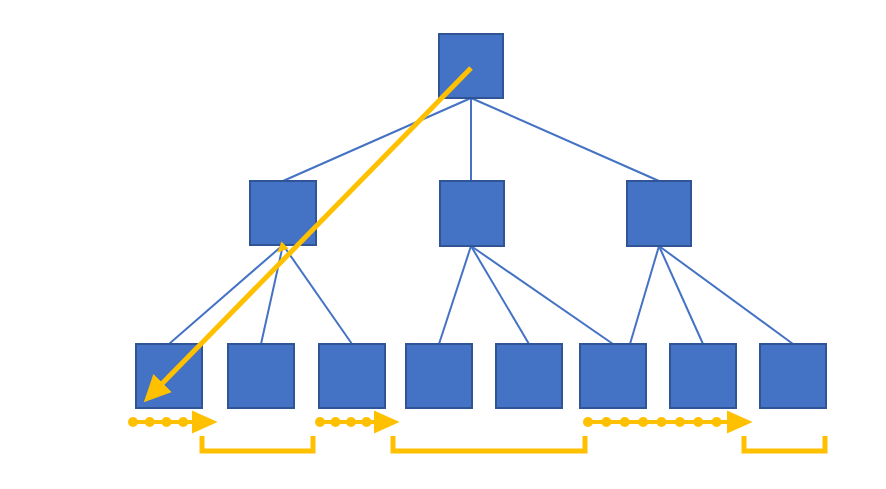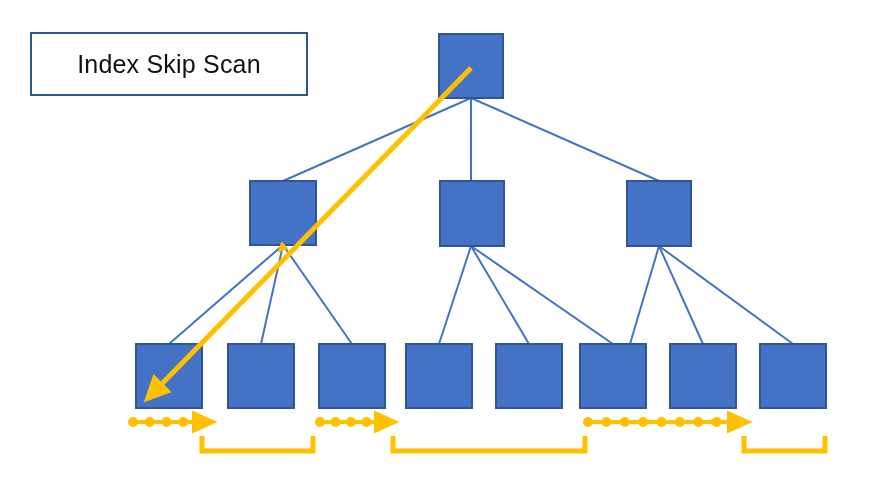--- a/index.html
+++ b/index.html
@@ -122,17 +122,14 @@
         <circle cx="735" cy="422" r="5" fill="#FFC000"></circle>
       </g>
 
     <g id="brackets-group">
         <path d="M202,436 L202,451 L313,451 L313,436" fill="none" stroke="#FFC000" stroke-width="5" stroke-linecap="butt" stroke-linejoin="miter"></path>
         <path d="M393,436 L393,451 L585,451 L585,436" fill="none" stroke="#FFC000" stroke-width="5" stroke-linecap="butt" stroke-linejoin="miter"></path>
         <path d="M744,436 L744,451 L825,451 L825,436" fill="none" stroke="#FFC000" stroke-width="5" stroke-linecap="butt" stroke-linejoin="miter"></path>
       </g>
   </svg>
 
-  <div class="title-box">
-    <span class="title-text">Index Skip Scan</span>
-  </div>
 
 </div>
 
 </body></html>

